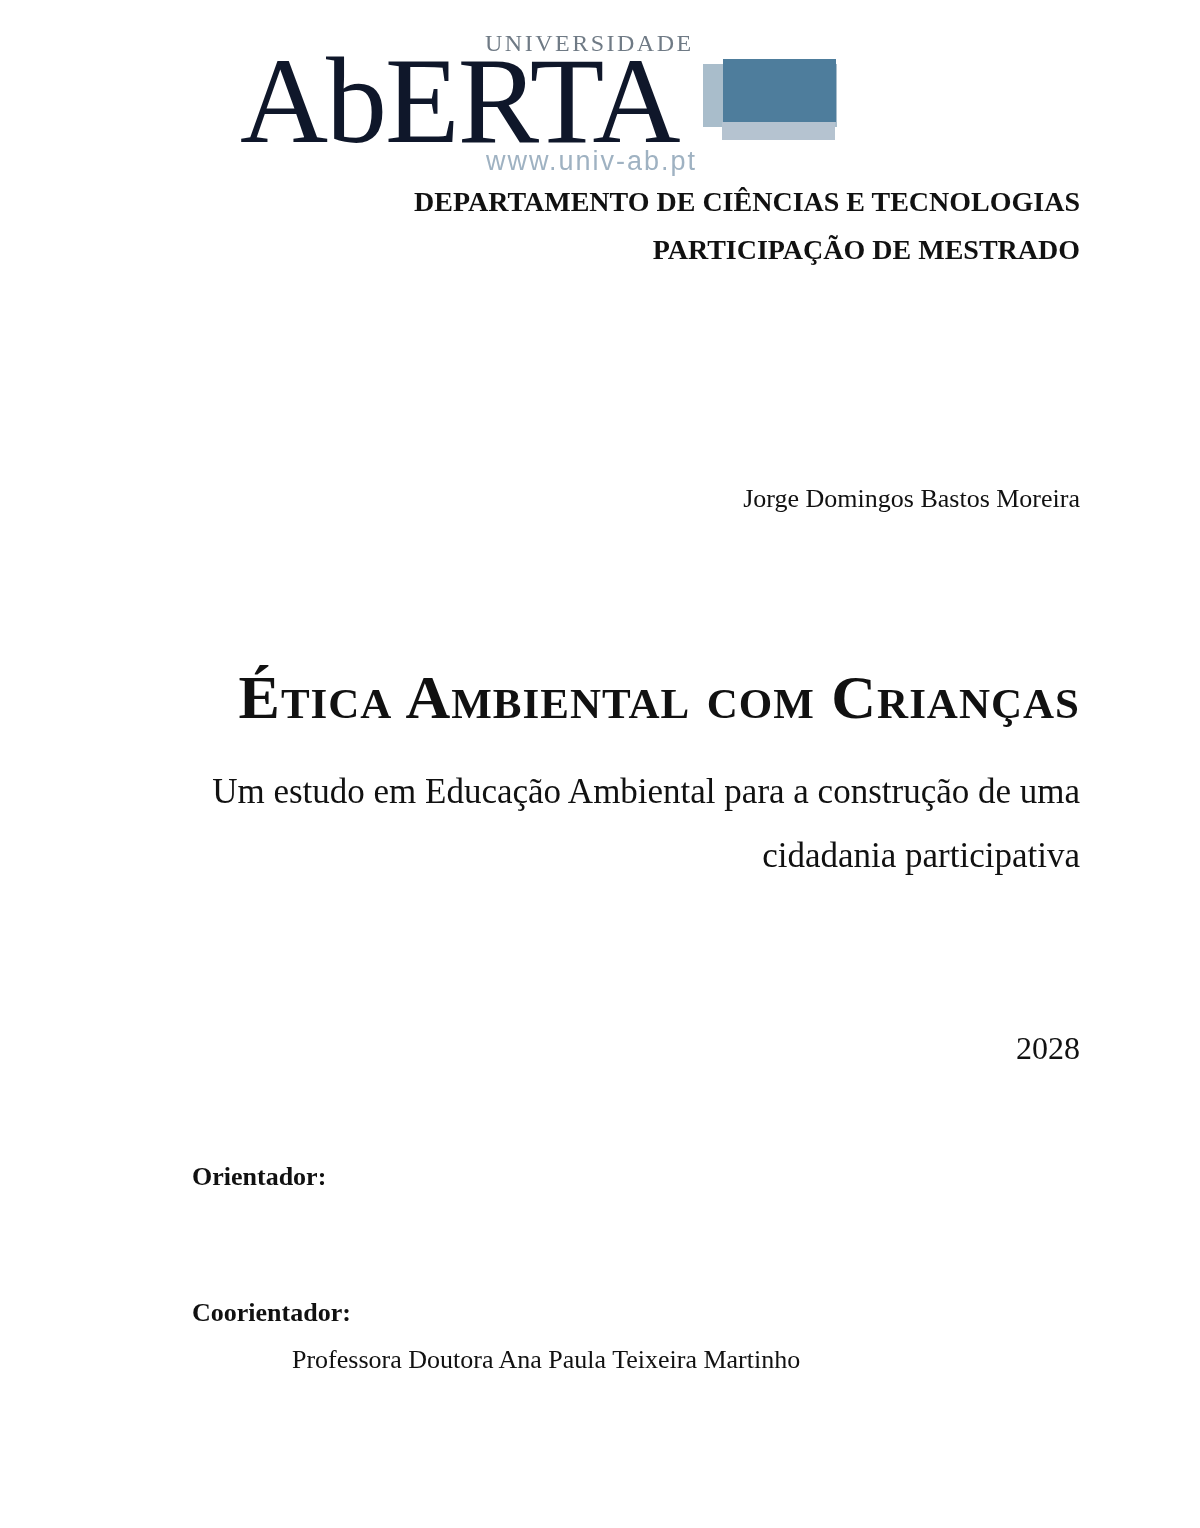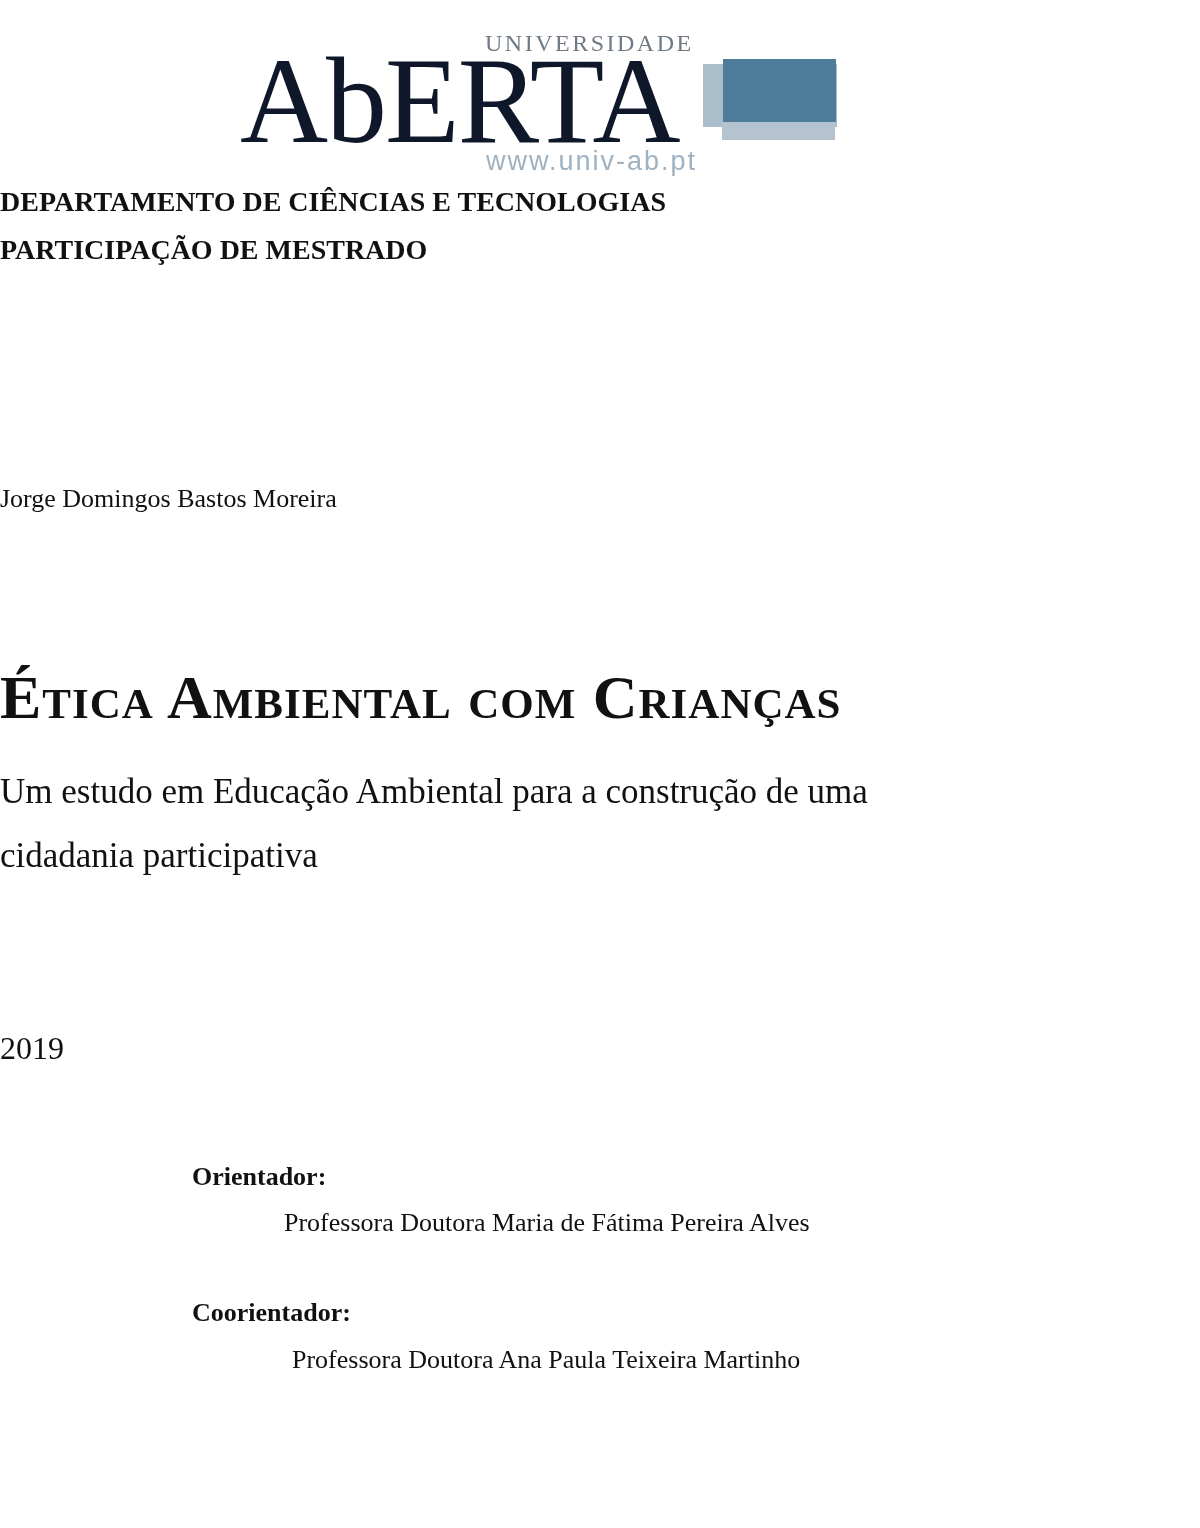--- a/index.html
+++ b/index.html
@@ -30,21 +30,21 @@
     position: absolute; left: 486px; top: 146px;
     font-family: Liberation Sans, sans-serif;
     font-size: 27px; letter-spacing: 2px;
     color: #9fb2c2;
   }
   .logo-mark { position: absolute; left: 703px; top: 59px; width: 140px; height: 82px; }
   .mark-light { position: absolute; left: 0px;  top: 5px;  width: 134px; height: 63px; background: #a9bdcb; }
   .mark-dark  { position: absolute; left: 20px; top: 0px;  width: 113px; height: 63px; background: #4e7d9c; }
   .mark-strip { position: absolute; left: 19px; top: 63px; width: 113px; height: 18px; background: #b5c3d0; }
   
-  .center-col { position: absolute; left: 0; width: 1080px; text-align: left; }
+  .center-col { position: absolute; left: 0; width: 1080px; text-align: right; }
   .dept-block { top: 178px; font-weight: bold; font-size: 28px; line-height: 48px; }
   .author-line { top: 484px; font-size: 26px; }
   .main-title {
     top: 662px;
     font-weight: bold; font-size: 62px;
     font-variant: small-caps;
     letter-spacing: 1px;
   }
   .subtitle { top: 760px; font-size: 35px; line-height: 64px; }
   .year-line { top: 1030px; font-size: 32px; }
@@ -79,20 +79,19 @@
 
   <div class="center-col main-title">Ética Ambiental com Crianças</div>
 
   <div class="center-col author-line">Jorge Domingos Bastos Moreira</div>
 
   <div class="center-col subtitle">
     <div>Um estudo em Educação Ambiental para a construção de uma</div>
     <div>cidadania participativa</div>
   </div>
 
-  <div class="center-col year-line">2019</div>
+  <div class="center-col year-line">2028</div>
 
   <div class="advisor-label lbl-orientador">Orientador:</div>
-  <div class="advisor-name name-orientador">Professora Doutora Maria de Fátima Pereira Alves</div>
   <div class="advisor-label lbl-coorientador">Coorientador:</div>
   <div class="advisor-name name-coorientador">Professora Doutora Ana Paula Teixeira Martinho</div>
 
 </div>
 
 </body></html>

